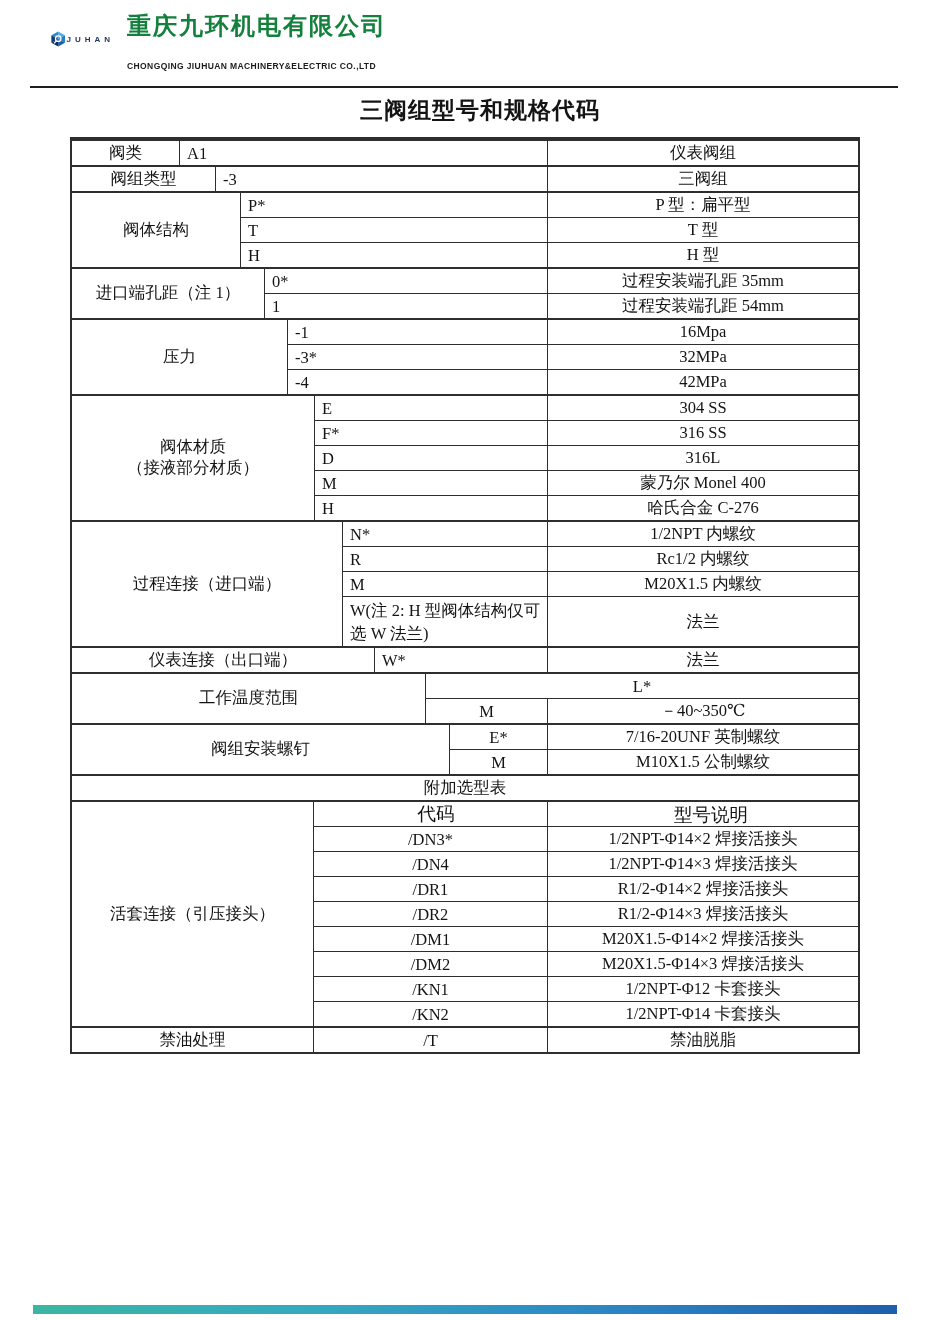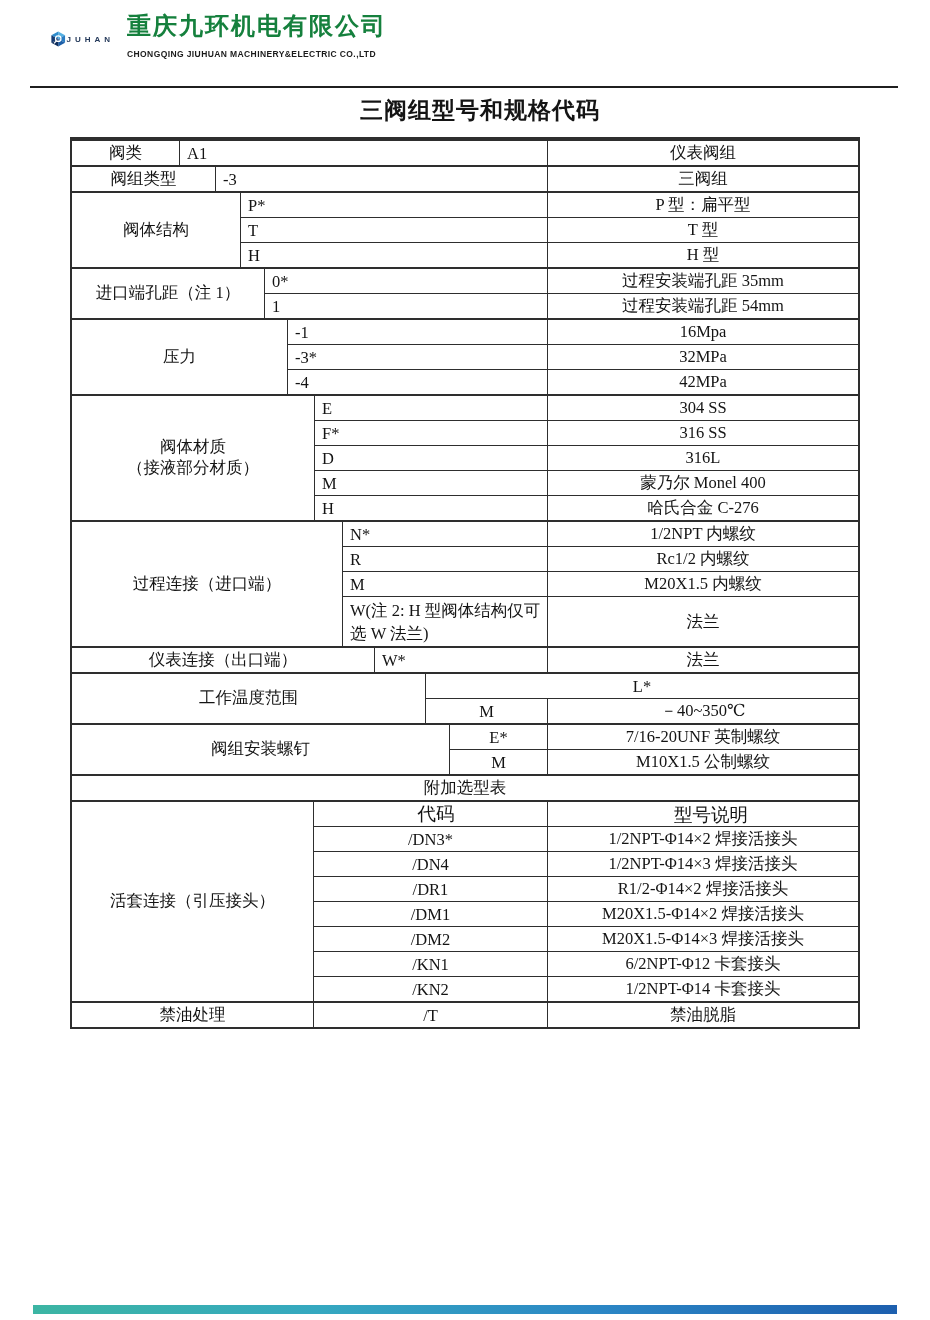--- a/index.html
+++ b/index.html
@@ -6,21 +6,21 @@
   .page{position:relative;width:930px;height:1320px;background:#ffffff;overflow:hidden;
         font-family:"Liberation Serif","DejaVu Serif",serif;color:#141414;}
 
   
   .brand{position:absolute;left:50px;top:13px;display:flex;align-items:flex-start;gap:13px;}
   .logo-wrap{display:flex;flex-direction:row;align-items:center;width:64px;}
   .logo-letters{font-family:"Liberation Sans",sans-serif;font-size:8px;font-weight:bold;
                 letter-spacing:4px;color:#24395a;margin-top:1px;}
   .company-cn{font-size:24px;font-weight:bold;letter-spacing:2px;line-height:1.15;color:#15803d;}
   .company-en{font-family:"Liberation Sans",sans-serif;font-size:8.5px;font-weight:bold;
-              letter-spacing:0.4px;color:#1b1b1b;margin-top:8px;}
+              letter-spacing:0.4px;color:#1b1b1b;margin-top:20px;}
   .rule{position:absolute;left:30px;top:86px;width:868px;height:2px;background:#1f1f1f;}
 
   
   .title{position:absolute;left:15px;top:95px;width:100%;text-align:center;
          font-size:23px;font-weight:bold;letter-spacing:1px;}
 
   
   .spec-table{position:absolute;left:70px;top:137px;width:790px;box-sizing:border-box;
               border:2px solid #2e2e2e;font-size:16.5px;background:#fff;}
   .section{display:flex;border-top:2px solid #2e2e2e;}
@@ -262,30 +262,34 @@
             </div>
             <div class="sec-row">
               <div class="code-cell center">/DN4</div>
               <div class="desc-cell">1/2NPT-Φ14×3 焊接活接头</div>
             </div>
             <div class="sec-row">
               <div class="code-cell center">/DR1</div>
               <div class="desc-cell">R1/2-Φ14×2 焊接活接头</div>
             </div>
             <div class="sec-row">
+              <div class="code-cell center">/DR2</div>
+              <div class="desc-cell">R1/2-Φ14×3 焊接活接头</div>
+            </div>
+            <div class="sec-row">
               <div class="code-cell center">/DM1</div>
               <div class="desc-cell">M20X1.5-Φ14×2 焊接活接头</div>
             </div>
             <div class="sec-row">
               <div class="code-cell center">/DM2</div>
               <div class="desc-cell">M20X1.5-Φ14×3 焊接活接头</div>
             </div>
             <div class="sec-row">
               <div class="code-cell center">/KN1</div>
-              <div class="desc-cell">6/2NPT-Φ12 卡套接头</div>
+              <div class="desc-cell">1/2NPT-Φ12 卡套接头</div>
             </div>
             <div class="sec-row">
               <div class="code-cell center">/KN2</div>
               <div class="desc-cell">1/2NPT-Φ14 卡套接头</div>
             </div>
           </div>
         </div>
         <div class="section">
           <div class="sec-label" style="width: 241px;">
             <div>禁油处理</div>

